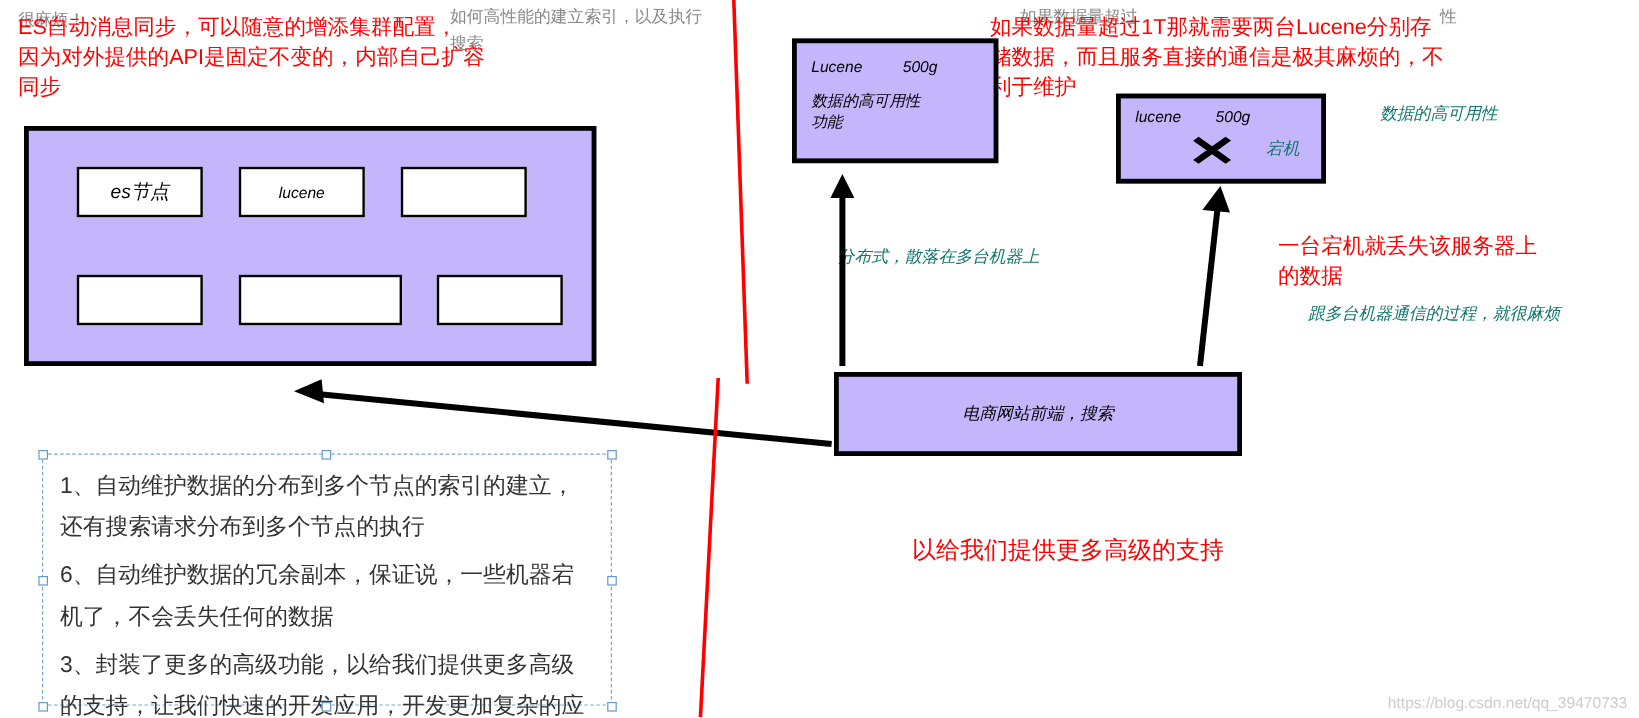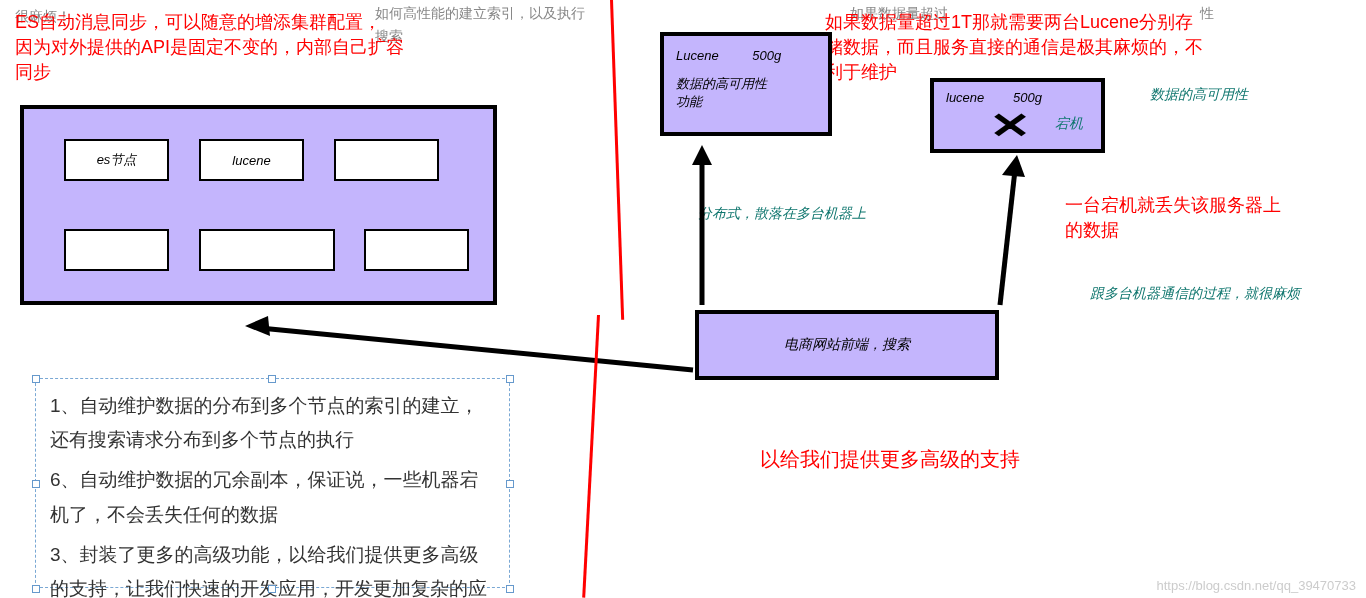--- a/index.html
+++ b/index.html
@@ -35,25 +35,25 @@
 因为对外提供的API是固定不变的，内部自己扩容
 同步</div>
 <div class="red-text" style="left:825px; top:10px; white-space:pre;">如果数据量超过1T那就需要两台Lucene分别存
 储数据，而且服务直接的通信是极其麻烦的，不
 利于维护</div>
 <div class="red-text" style="left:1065px; top:193px; white-space:pre;">一台宕机就丢失该服务器上
 的数据</div>
 <div class="red-text" style="left:760px; top:445px; font-size:20px;">以给我们提供更多高级的支持</div>
 
 <div class="black-text" style="left:1150px; top:86px;">数据的高可用性</div>
-<div class="black-text" style="left:1090px; top:253px;margin-top:32px;">跟多台机器通信的过程，就很麻烦</div>
+<div class="black-text" style="left:1090px; top:253px;">跟多台机器通信的过程，就很麻烦</div>
 <div class="black-text" style="left:698px; top:205px;">分布式，散落在多台机器上</div>
 
 <div class="box-thick" style="left:20px; top:105px; width:477px; height:200px;">
-  <div class="box-thin" style="left:40px; top:30px; width:105px; height:42px; display:flex; align-items:center; justify-content:center; font-size:13px;">es节点</div>
+  <div class="box-thin" style="left:40px; top:30px; width:105px; height:42px; display:flex; align-items:center; justify-content:center; font-size:16px;">es节点</div>
   <div class="box-thin" style="left:175px; top:30px; width:105px; height:42px; display:flex; align-items:center; justify-content:center; font-size:13px;">lucene</div>
   <div class="box-thin" style="left:310px; top:30px; width:105px; height:42px;"></div>
   <div class="box-thin" style="left:40px; top:120px; width:105px; height:42px;"></div>
   <div class="box-thin" style="left:175px; top:120px; width:136px; height:42px;"></div>
   <div class="box-thin" style="left:340px; top:120px; width:105px; height:42px;"></div>
 </div>
 
 <div class="box-thick" style="left:660px; top:32px; width:172px; height:104px; padding:12px; font-size:13px;">
   <span>Lucene</span>
   <span style="margin-left:30px;">500g</span>
@@ -61,21 +61,21 @@
   <div>功能</div>
 </div>
 
 <div class="box-thick" style="left:930px; top:78px; width:175px; height:75px; padding:8px 12px; font-size:13px;">
   <span>lucene</span>
   <span style="margin-left:25px;">500g</span>
 </div>
 <div class="x-mark" style="left:995px; top:105px; transform:scaleX(1.4);">✕</div>
 <div class="black-text" style="left:1055px; top:115px;">宕机</div>
 
-<div class="box-thick" style="left:695px; top:310px; width:304px; height:70px; display:flex; align-items:center; justify-content:center; font-size:14px;">
+<div class="box-thick" style="left:695px; top:310px; width:340px; height:70px; display:flex; align-items:center; justify-content:center; font-size:14px;">
   <span>电商网站前端，搜索</span>
 </div>
 
 <svg style="position:absolute; left:0; top:0; width:1366px; height:598px; pointer-events:none;">
 
   <line x1="702" y1="305" x2="702" y2="160" stroke="#000" stroke-width="5"></line>
   <polygon points="702,145 692,165 712,165" fill="#000"></polygon>
 
   <line x1="1000" y1="305" x2="1015" y2="170" stroke="#000" stroke-width="5"></line>
   <polygon points="1017,155 1002,175 1025,177" fill="#000"></polygon>

